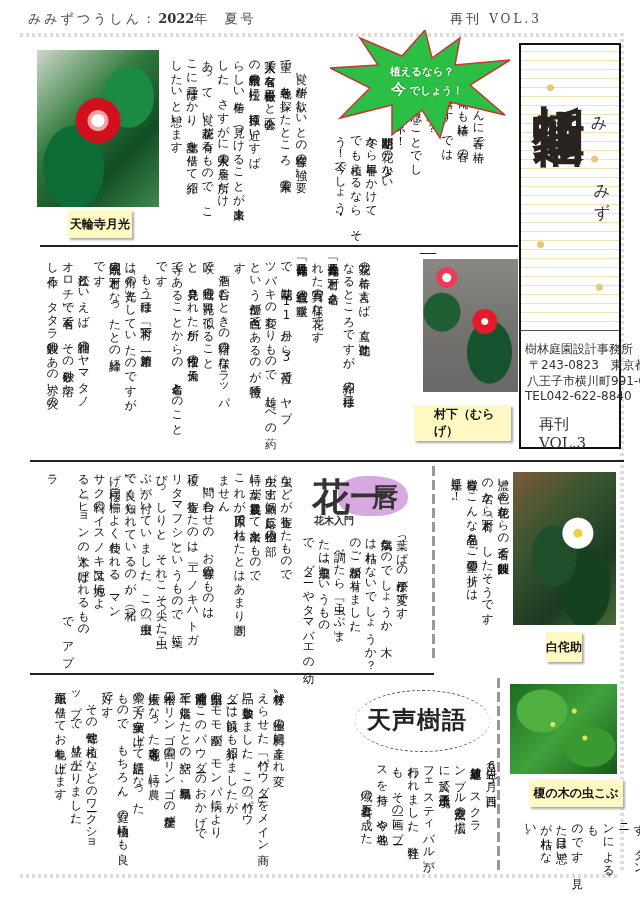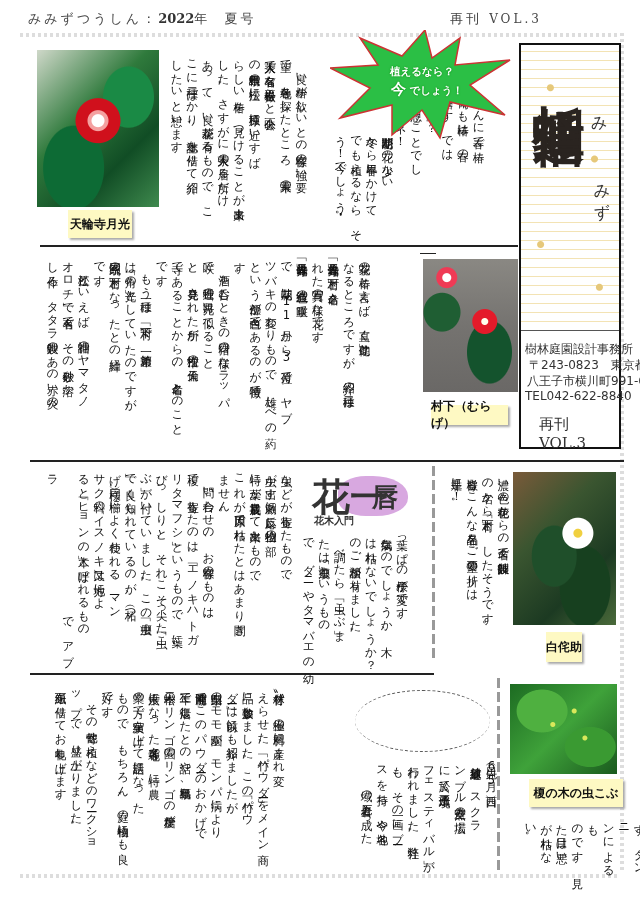--- a/index.html
+++ b/index.html
@@ -112,21 +112,21 @@
 　松江といえば、神話の「ヤマタノ
 オロチ」で有名で、その砂鉄を溶か
 し作る、タタラ製鉄のあの赤い炎の</div>
 <div class="hline" style="left:420px;top:253px;width:16px;height:1px;"></div>
 <div class="photo" style="left:423px;top:259px;width:95px;height:133px;background:
   radial-gradient(circle at 65% 47%,#ffe 0 3px,#e41a2a 4px 12px,transparent 13px),
   radial-gradient(circle at 25% 14%,#fff 0 4px,#ef3a55 5px 10px,transparent 11px),
   radial-gradient(ellipse at 70% 70%,#14532d 0 22px,transparent 23px),
   radial-gradient(ellipse at 20% 40%,#1f5e33 0 18px,transparent 19px),
   linear-gradient(180deg,#8a8883,#757370 50%,#6a6866);"></div>
-<div class="caption" style="left:431px;top:405px;width:77px;height:20px;">村下（むらげ）</div>
+<div class="caption" style="left:414px;top:405px;width:77px;height:36px;padding-left:20px;">村下（むらげ）</div>
 
 <div class="hline" style="left:30px;top:460px;width:594px;height:1.5px;"></div>
 
 <div class="dashv" style="left:432px;top:466px;height:194px;"></div>
 <div class="vt" style="left:448px;top:470px;height:196px;">濃い色の花色からの命名で製鉄技師
 の名から「村下」と、したそうです。
 皆様もこんな名品をご要望の折りは
 是非に！。</div>
 <div class="photo" style="left:513px;top:472px;width:103px;height:153px;background:
   radial-gradient(circle at 63% 40%,#f0d040 0 4px,#fff 5px 15px,transparent 16px),
@@ -161,20 +161,21 @@
 」で良く知られているのが、柘（つ
 げ）同様、櫛によく使われる、マン
 サク科の「イスノキ」又は地方によ
 ると「ヒョンの木」と呼ばれるもの
 　　　　　　　　　　　　で、アブラ</div>
 
 <div class="hline" style="left:30px;top:673px;width:404px;height:1.5px;"></div>
 
 <div class="logo" style="left:355px;top:690px;width:135px;height:60px;">
   <span style="position:absolute;left:0;top:0;width:135px;height:60px;border-top:1px dashed #555;border-bottom:1px dashed #555;border-radius:50%;"></span>
+  <span style="position:absolute;left:12px;top:14px;font-size:24px;color:#222;letter-spacing:1px;">天声樹語</span>
 </div>
 <div class="vt" style="left:358px;top:758px;height:112px;">先日（6月5日）西
 放射線通り、スクラ
 ンブル交差点の広場
 に於て「八王子環境
 フェスティバル」が
 行われました。弊社
 も、その一画にブー
 スを持ち、今や各地
 　　域の厄介者と成った</div>

